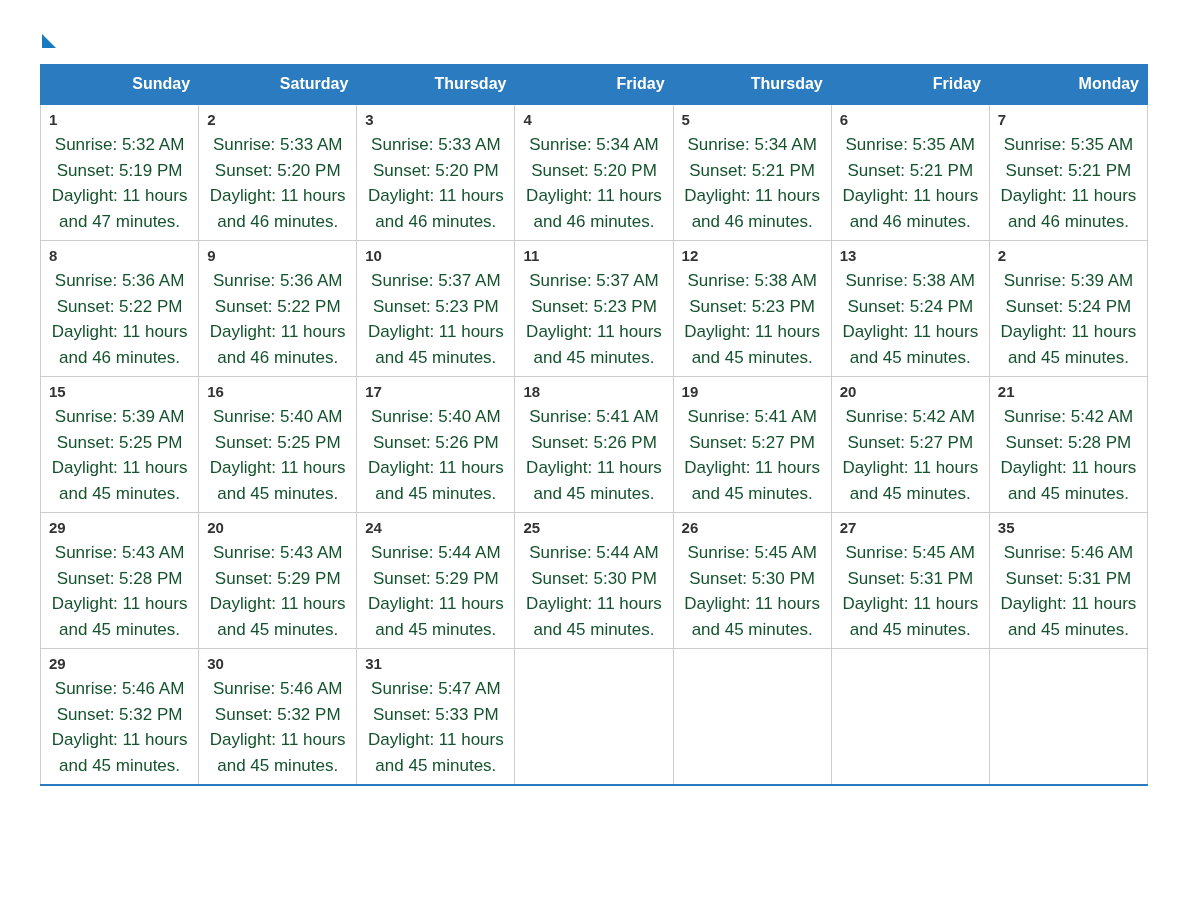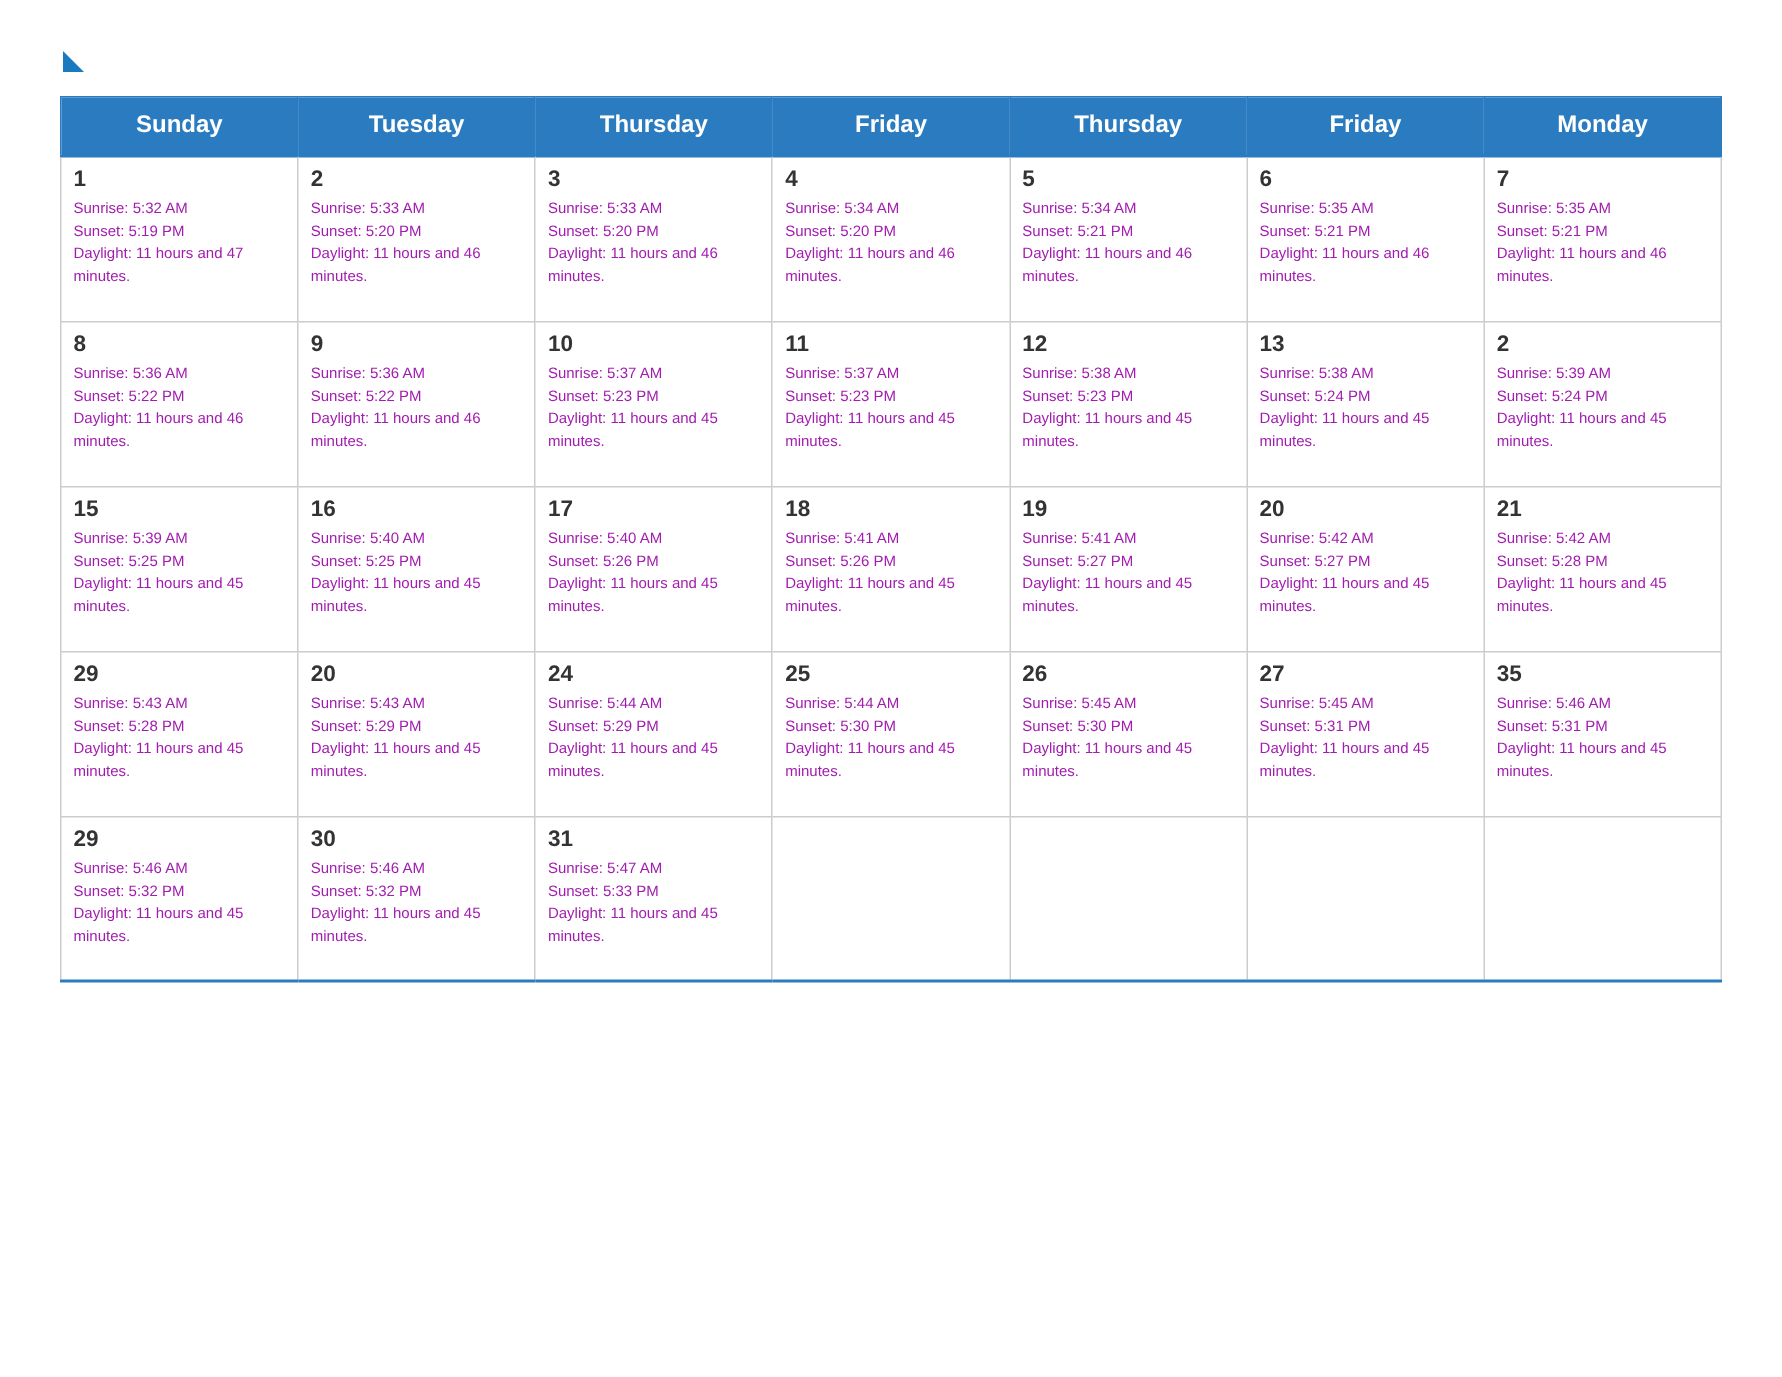--- a/index.html
+++ b/index.html
@@ -65,41 +65,42 @@
       width: 100%;
       border-collapse: collapse;
       table-layout: fixed;
     }
     thead tr th {
       background-color: #2a7bbf;
       color: #fff;
       font-size: 16px;
       font-weight: bold;
       padding: 10px 8px;
-      text-align: center;
+      text-align: right;
       border: 1px solid #2a7bbf;
     }
     tbody tr td {
       border: 1px solid #ccc;
       vertical-align: top;
       padding: 6px 8px;
       font-size: 13px;
       color: #333;
       height: 110px;
     }
     tbody tr td .day-num {
       font-size: 15px;
       font-weight: bold;
       display: block;
       margin-bottom: 4px;
     }
     tbody tr td .day-info {
-      font-size: 10px;
+      font-size: 17px;
       line-height: 1.5;
-      color: #a21caf;
+      color: #14532d;
+      text-align: center;
     }
     tbody tr:last-child td {
       border-bottom: 2px solid #2a7bbf;
     }
     tbody tr td:first-child {
       border-left: 1px solid #ccc;
     }
     thead tr th:first-child {
       border-left: 1px solid #2a7bbf;
     }
@@ -121,21 +122,21 @@
   <div class="title-section">
     <div class="month-title"></div>
     <div class="subtitle"></div>
   </div>
 </div>
 
 <table>
   <thead>
     <tr>
     <th>Sunday</th>
-        <th>Tuesday</th>
+        <th>Saturday</th>
         <th>Thursday</th>
         <th>Friday</th>
         <th>Thursday</th>
         <th>Friday</th>
         <th>Monday</th>
       </tr>
   </thead>
   <tbody id="calendar-body">
   <tr>
         <td class="row-divider" style="border-top: 2px solid rgb(42, 123, 191);">

